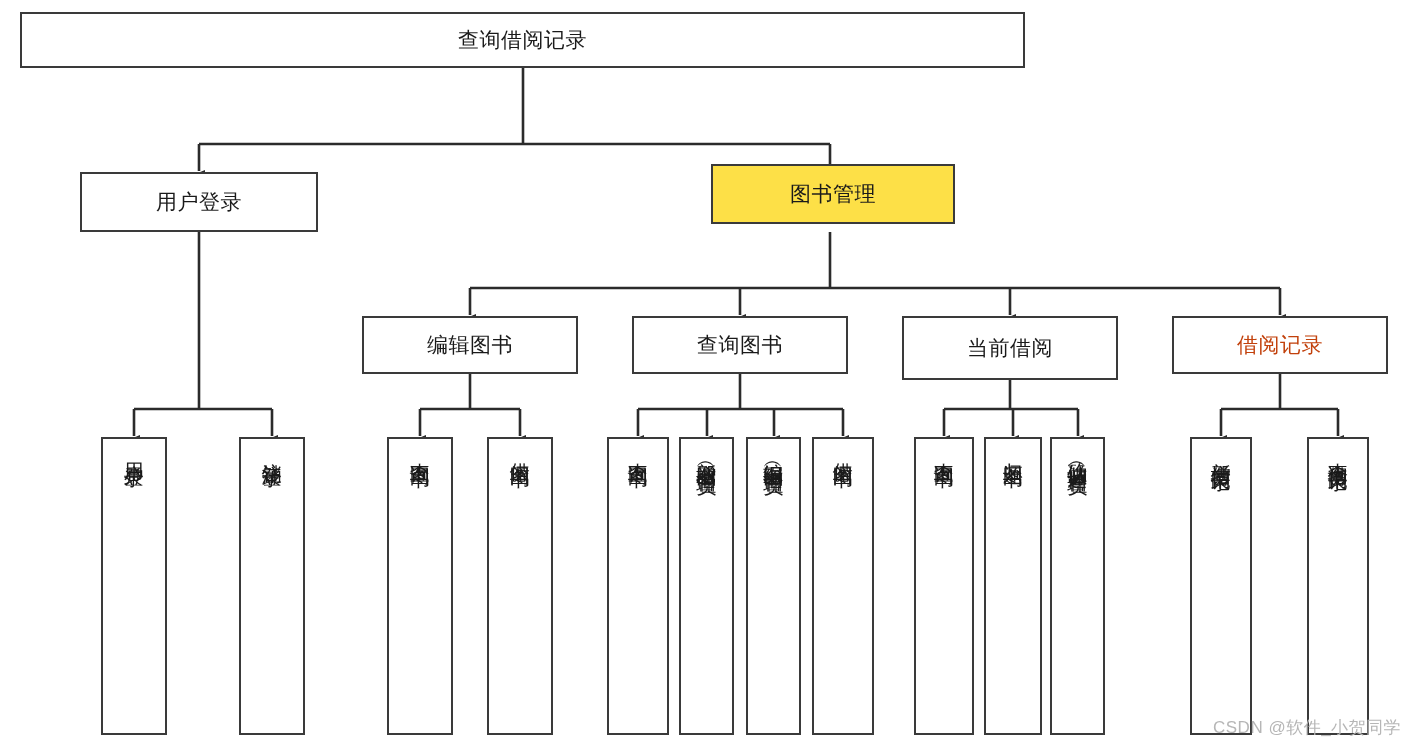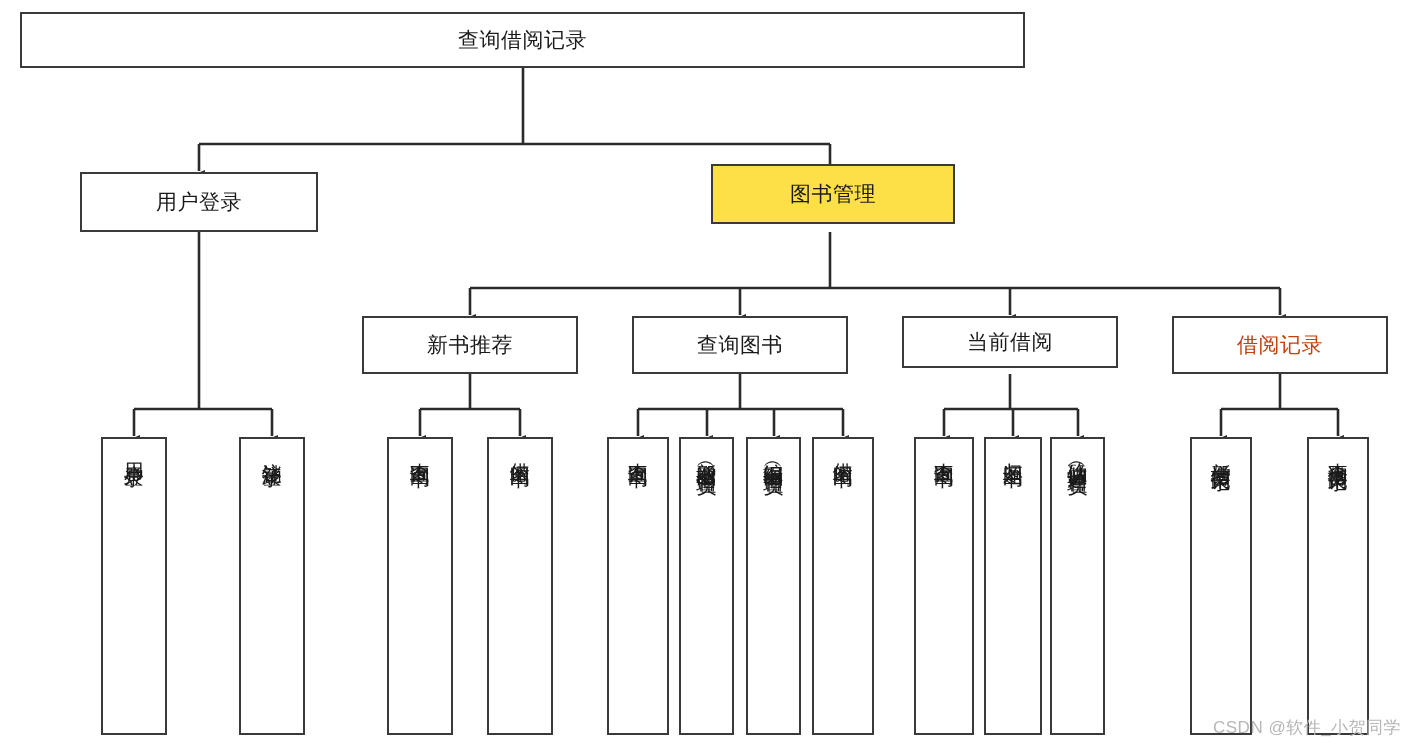--- a/index.html
+++ b/index.html
@@ -117,26 +117,26 @@
       <div class="node horizontal" style="left: 20px; top: 12px; width: 1005px; height: 56px; border-color: rgb(58, 58, 58); background: rgb(255, 255, 255);">
         <span class="node-label" style="color: rgb(26, 26, 26);">查询借阅记录</span>
       </div>
       <div class="node horizontal" style="left: 80px; top: 172px; width: 238px; height: 60px; border-color: rgb(58, 58, 58); background: rgb(255, 255, 255);">
         <span class="node-label" style="color: rgb(26, 26, 26);">用户登录</span>
       </div>
       <div class="node horizontal" style="left: 711px; top: 164px; width: 244px; height: 60px; border-color: rgb(58, 58, 58); background: #fde047;">
         <span class="node-label" style="color: rgb(26, 26, 26);">图书管理</span>
       </div>
       <div class="node horizontal" style="left: 362px; top: 316px; width: 216px; height: 58px; border-color: rgb(58, 58, 58); background: rgb(255, 255, 255);">
-        <span class="node-label" style="color: rgb(26, 26, 26);">新书推荐</span>
+        <span class="node-label" style="color: rgb(26, 26, 26);">编辑图书</span>
       </div>
       <div class="node horizontal" style="left: 632px; top: 316px; width: 216px; height: 58px; border-color: rgb(58, 58, 58); background: rgb(255, 255, 255);">
         <span class="node-label" style="color: rgb(26, 26, 26);">查询图书</span>
       </div>
-      <div class="node horizontal" style="left: 902px; top: 316px; width: 216px; height: 52px; border-color: rgb(58, 58, 58); background: rgb(255, 255, 255);">
+      <div class="node horizontal" style="left: 902px; top: 316px; width: 216px; height: 64px; border-color: rgb(58, 58, 58); background: rgb(255, 255, 255);">
         <span class="node-label" style="color: rgb(26, 26, 26);">当前借阅</span>
       </div>
       <div class="node horizontal" style="left: 1172px; top: 316px; width: 216px; height: 58px; border-color: rgb(58, 58, 58); background: rgb(255, 255, 255);">
         <span class="node-label" style="color: #c2410c;">借阅记录</span>
       </div>
       <div class="node vertical" style="left: 101px; top: 437px; width: 66px; height: 298px; border-color: rgb(58, 58, 58); background: rgb(255, 255, 255);">
         <span class="node-label" style="color: rgb(26, 26, 26);">用户登录</span>
       </div>
       <div class="node vertical" style="left: 239px; top: 437px; width: 66px; height: 298px; border-color: rgb(58, 58, 58); background: rgb(255, 255, 255);">
         <span class="node-label" style="color: rgb(26, 26, 26);">注销登录</span>

